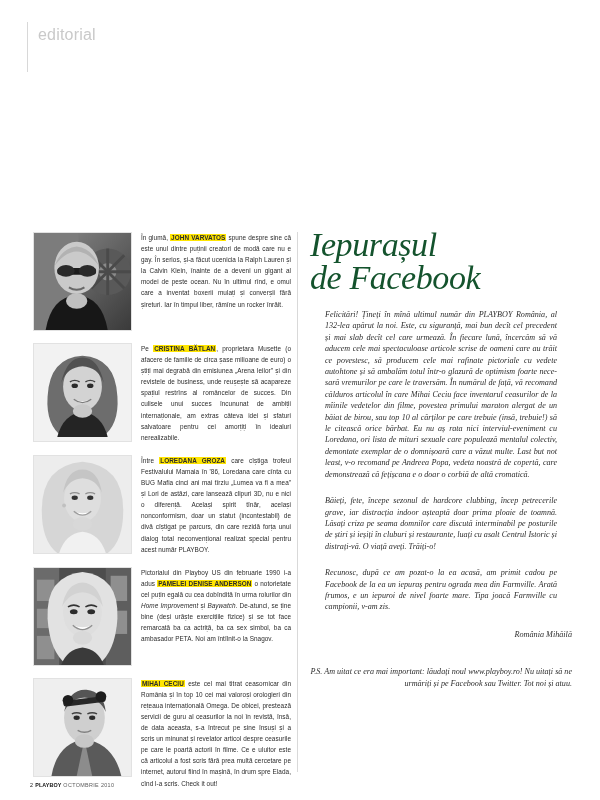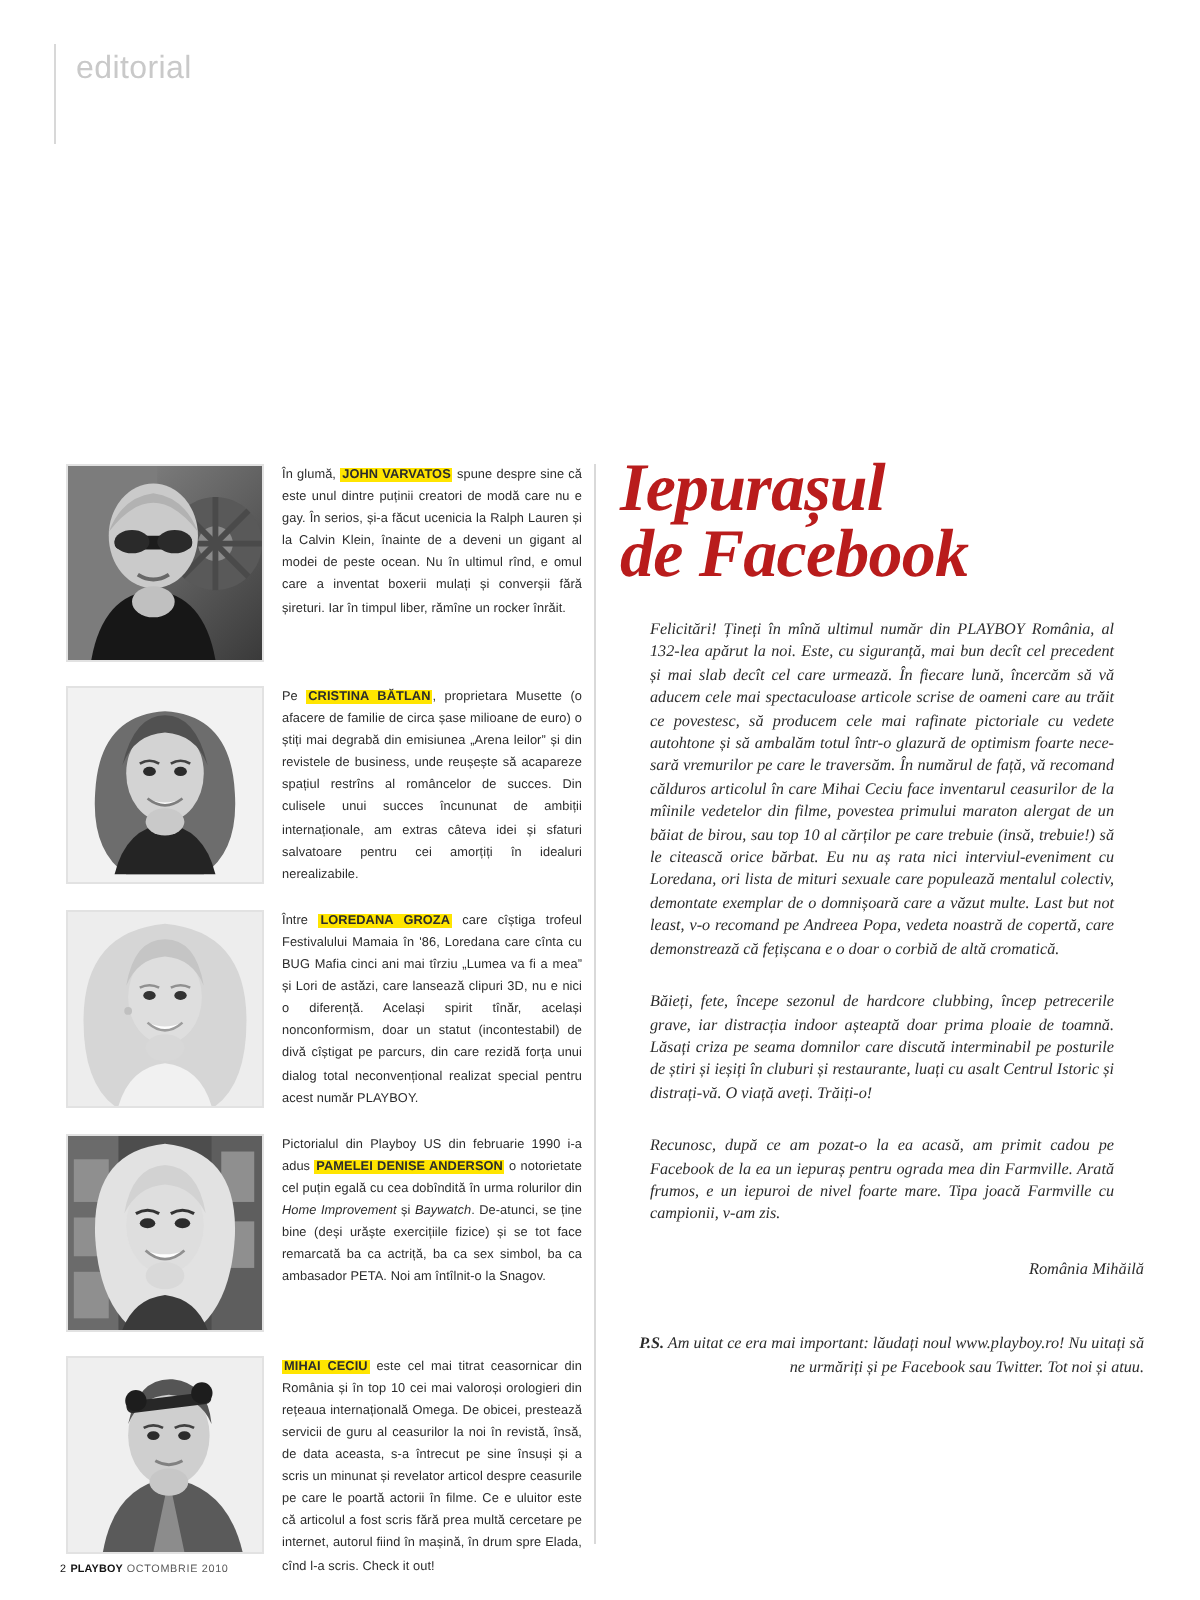--- a/index.html
+++ b/index.html
@@ -95,25 +95,25 @@
 
   
   .right-col {
     position: absolute;
     left: 310px; top: 228px;
     width: 262px;
   }
   .headline {
     font-family: "Liberation Serif", serif;
     font-style: italic;
-    font-weight: 700;
+    font-weight: 400;
     font-size: 34px;
     line-height: 33px;
     letter-spacing: -0.4px;
-    color: #b91c1c;
+    color: #14532d;
     margin: 0 0 8px 0;
   }
   .body-italic {
     font-family: "Liberation Serif", serif;
     font-style: italic;
     font-size: 8.1px;
     line-height: 11.4px;
     text-align: justify;
     color: #2c2c2c;
     margin: 15px;
@@ -131,21 +131,21 @@
   }
   .ps {
     font-family: "Liberation Serif", serif;
     font-style: italic;
     font-size: 8.1px;
     line-height: 11.6px;
     text-align: right;
     color: #2c2c2c;
     margin-top: 26px;
   }
-  .ps b { font-weight: 700; font-style: italic; }
+  .ps b { font-weight: 400; font-style: italic; }
 
   
   .footer {
     position: absolute;
     left: 30px;
     bottom: 12px;
     font-size: 5.4px;
     letter-spacing: .35px;
     color: #5a5a5a;
   }

